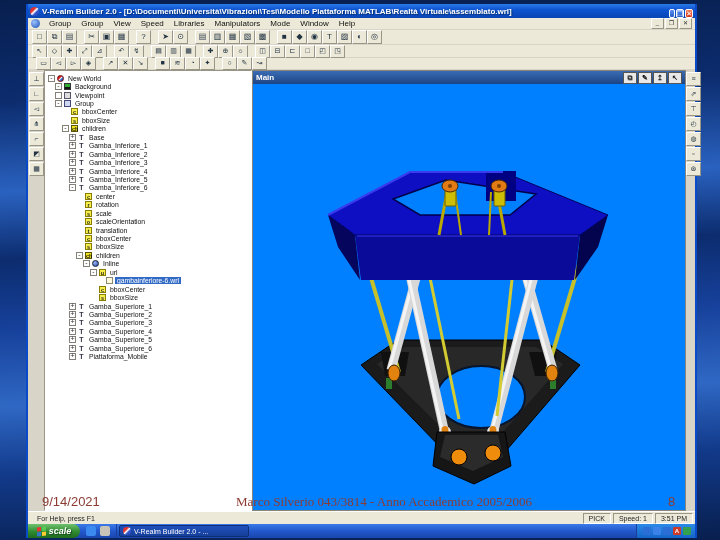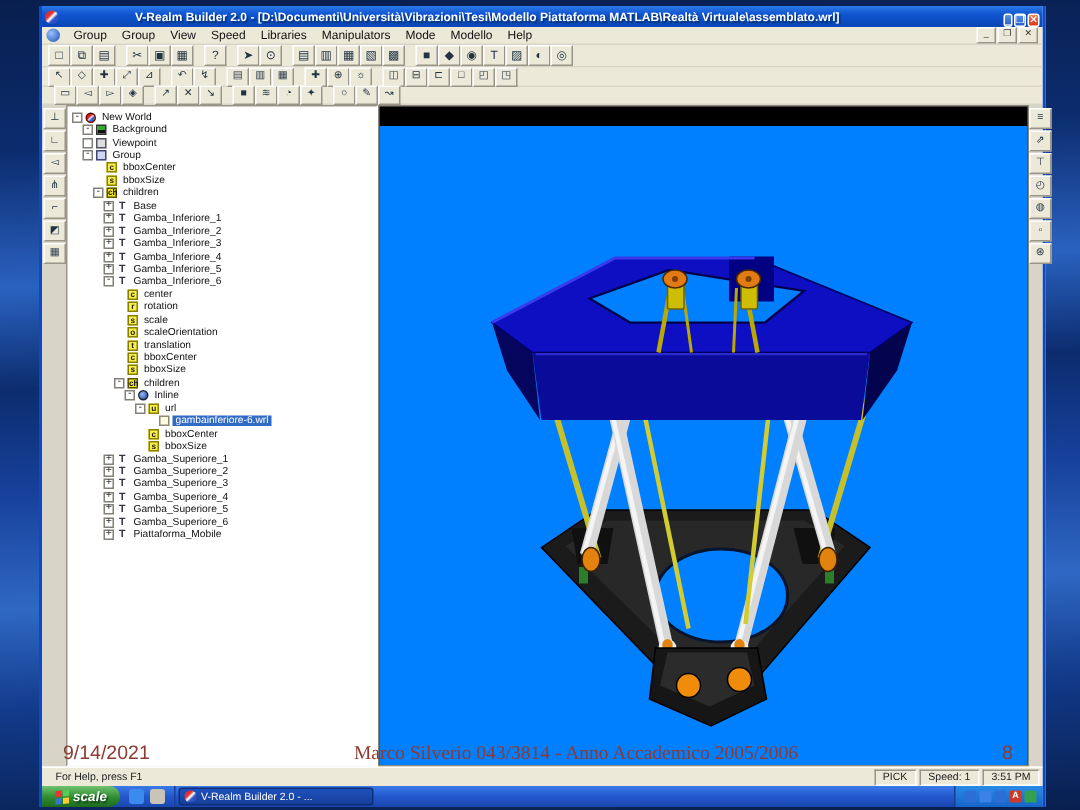--- a/index.html
+++ b/index.html
@@ -4,21 +4,21 @@
 <style>
   html,body{margin:0;padding:0;background:#222;}
   .slide{position:relative;width:720px;height:540px;overflow:hidden;
     font-family:"Liberation Sans",sans-serif;
     background:linear-gradient(178deg,#081f4e 0%,#0c2c6e 18%,#2a62c0 34%,#0c2c6e 46%,#16409a 58%,#2f68c4 72%,#123a8a 84%,#081f4e 100%);}
   .screen{position:absolute;left:26px;top:4px;width:671px;height:534px;background:#ece9d8;
     border-left:2px solid #0a49c8;border-right:2px solid #0a49c8;box-sizing:border-box;}
   
   .titlebar{position:absolute;left:0;top:0;width:100%;height:14px;
     background:linear-gradient(180deg,#2a7ae8 0%,#0f54d0 40%,#0a46b4 100%);
-    display:flex;align-items:center;padding:0 2px;box-sizing:border-box;color:#fff;gap:48px;}
+    display:flex;align-items:center;padding:0 2px;box-sizing:border-box;color:#fff;}
   .appicon{width:9px;height:9px;flex:none;border-radius:50%;
     background:linear-gradient(135deg,#e03030 35%,#ffffff 50%,#3050c8 65%);margin-right:3px;}
   .titletext{font-size:8px;font-weight:bold;white-space:nowrap;overflow:hidden;text-overflow:ellipsis;flex:1;
     text-shadow:1px 1px 1px #04306e;}
   .winbtn{width:12px;height:10px;flex:none;margin-left:1px;border-radius:2px;border:1px solid #fff;
     font-size:7px;line-height:8px;text-align:center;color:#fff;
     background:linear-gradient(180deg,#5a92f0,#2a5cc8);}
   .winbtn.close{background:linear-gradient(180deg,#f0815a,#d83418);}
   
   .menubar{position:absolute;left:0;top:14px;width:100%;height:12px;background:#ece9d8;
@@ -118,21 +118,21 @@
     <div class="menubar">
       <span class="mdiicon"></span>
       <span id="menus" style="display:flex;">
           <span class="menu-item">Group</span>
           <span class="menu-item">Group</span>
           <span class="menu-item">View</span>
           <span class="menu-item">Speed</span>
           <span class="menu-item">Libraries</span>
           <span class="menu-item">Manipulators</span>
           <span class="menu-item">Mode</span>
-          <span class="menu-item">Modello</span>
+          <span class="menu-item">Window</span>
           <span class="menu-item">Help</span>
         </span>
       <span class="mdibtns" id="mdibtns">
           <span class="mdibtn">_</span>
           <span class="mdibtn">❐</span>
           <span class="mdibtn">✕</span>
         </span>
     </div>
 
     <div class="tbrow" id="tb1">
@@ -374,20 +374,29 @@
             <span class="tlabel">Gamba_Superiore_6</span>
           </div>
           <div class="trow" style="padding-left: 24px;">
             <span class="tmark">+</span>
             <span class="ic ic-transform">T</span>
             <span class="tlabel">Piattaforma_Mobile</span>
           </div>
         </div>
 
       <div class="vwin">
+        <div class="vtitle">
+          <span>Main</span>
+          <span class="vbtns" id="vpbtns">
+              <span class="vbtn">⧉</span>
+              <span class="vbtn">✎</span>
+              <span class="vbtn">↥</span>
+              <span class="vbtn">↖</span>
+            </span>
+        </div>
         <div class="vclient">
           <svg width="432" height="428" viewBox="0 0 432 428">
 
             <g>
               <polygon points="108,281 145,256 290,256 327,281 252,368 248,380 196,380 192,368" fill="#1b1b1b" stroke="#000" stroke-width="1"></polygon>
               <polygon points="124,280 152,263 283,263 310,280 243,356 201,356" fill="#282828"></polygon>
               <ellipse cx="228" cy="313" rx="44" ry="31" fill="#0080ff" stroke="#06142e" stroke-width="2"></ellipse>
             </g>
 
             <g>

